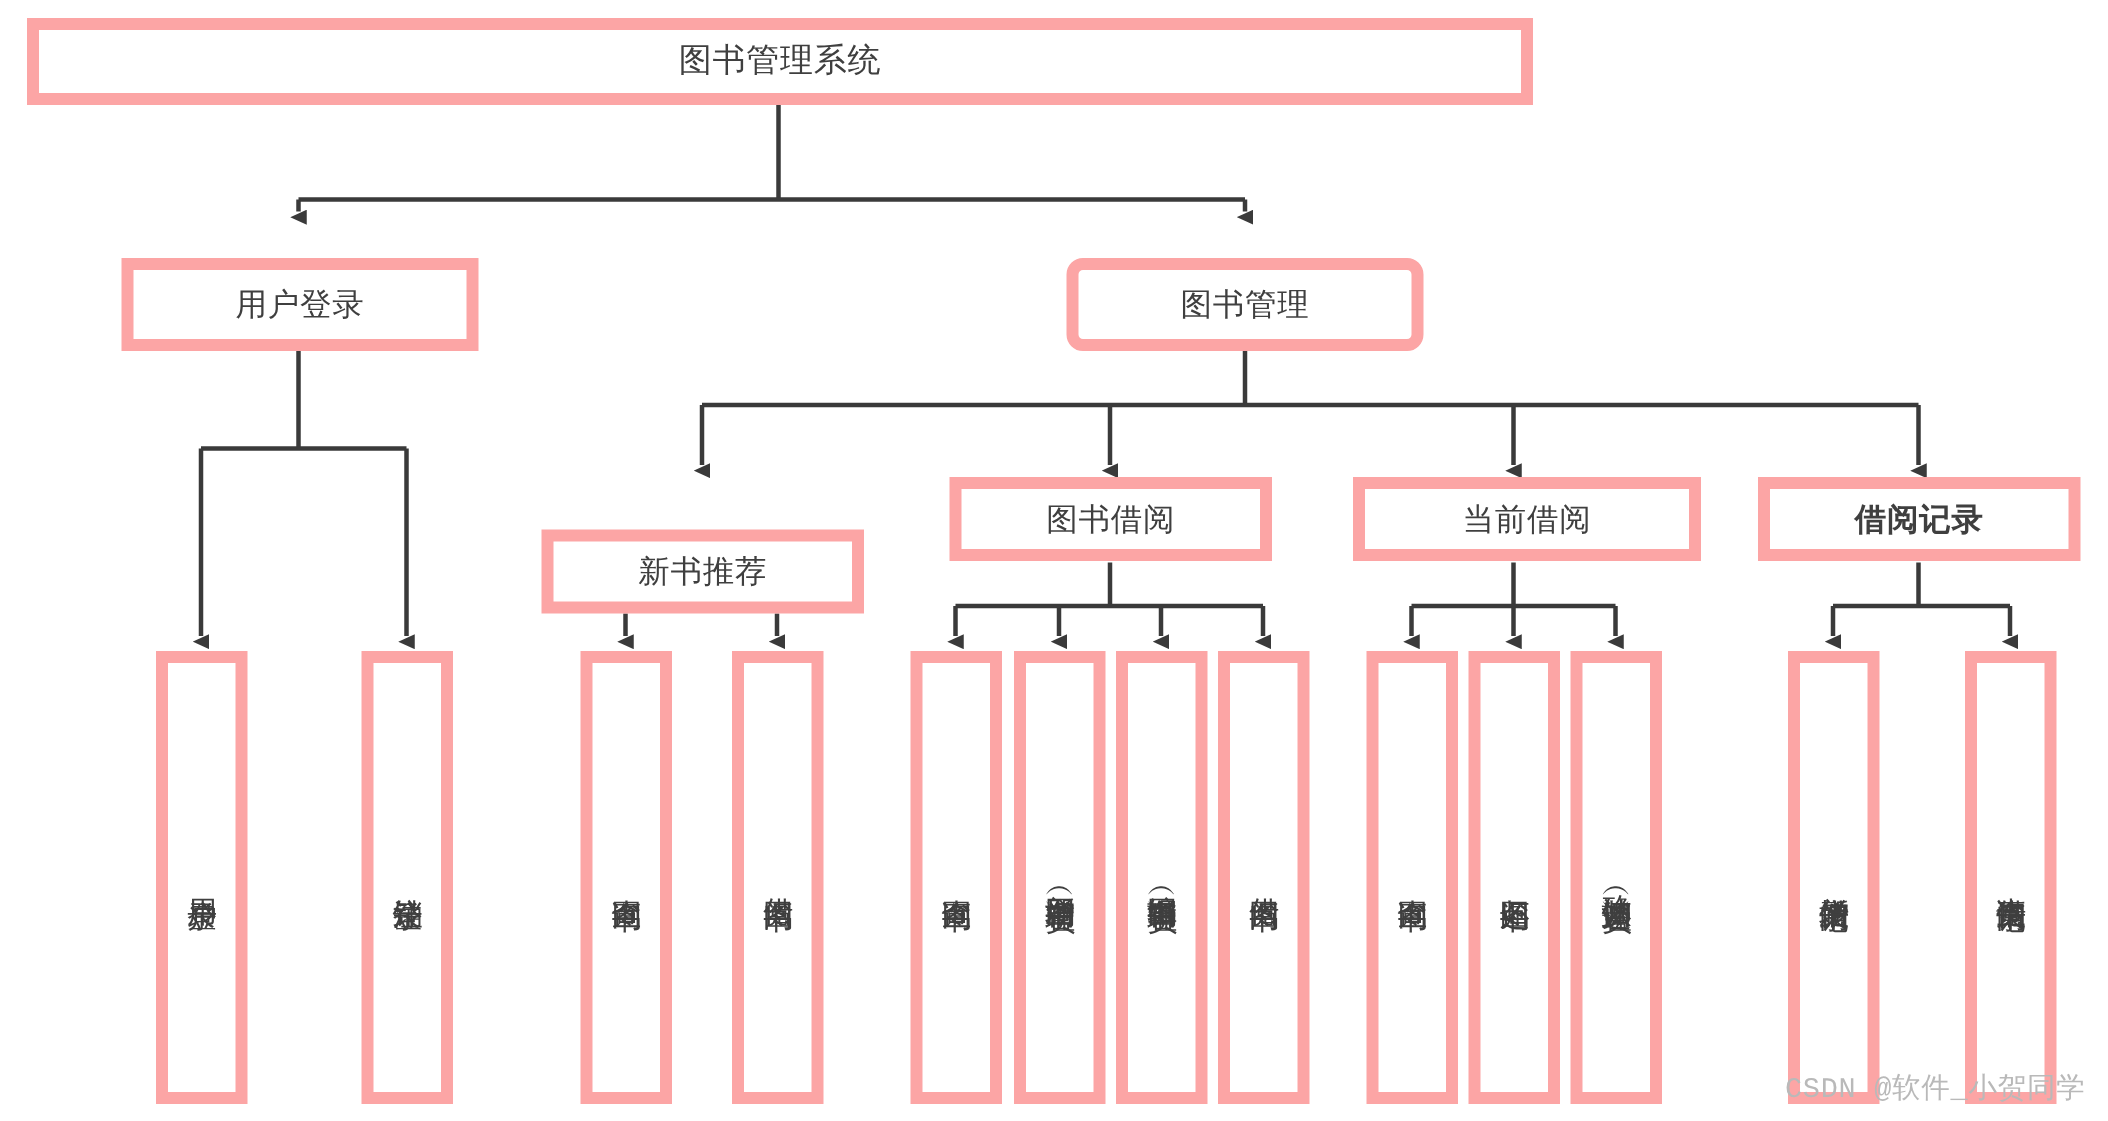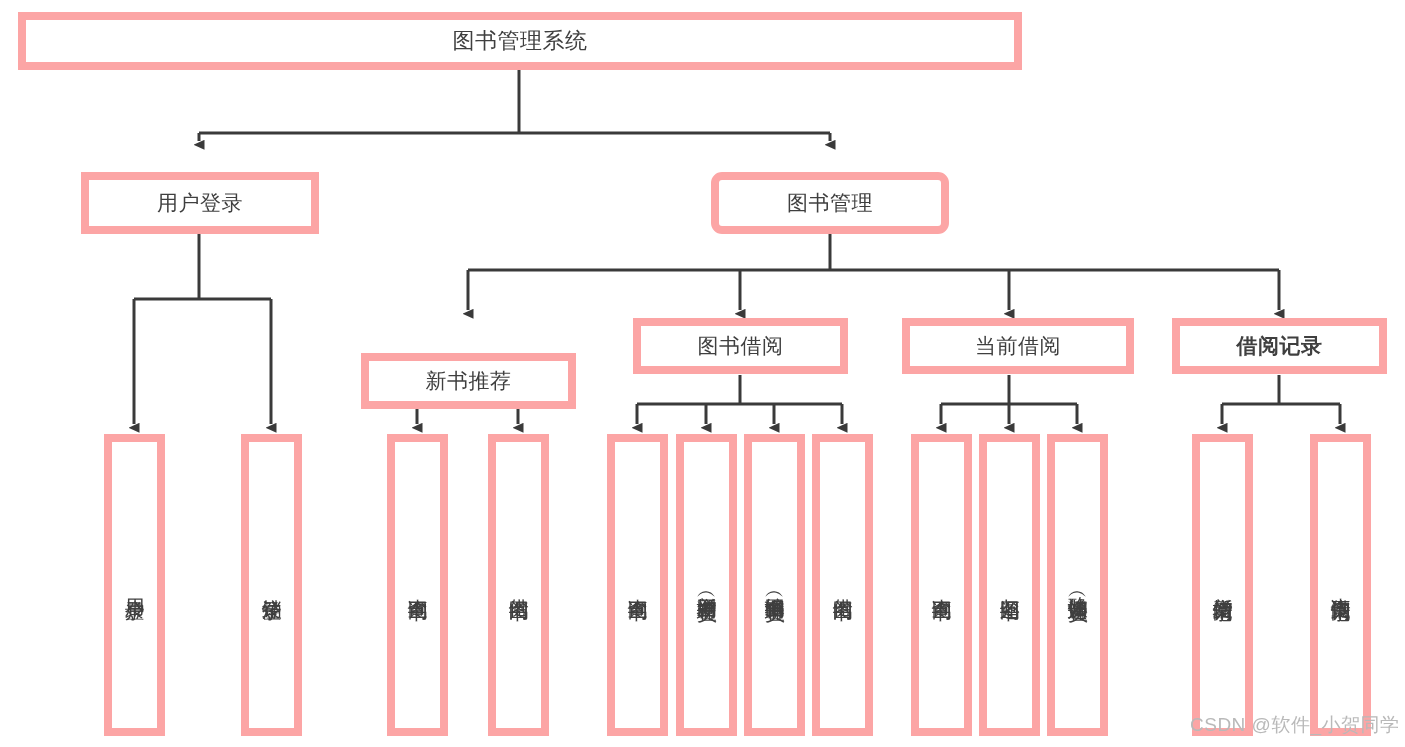--- a/index.html
+++ b/index.html
@@ -54,21 +54,21 @@
   }
   .node.root {
     font-size: 22px;
   }
   .watermark {
     position: absolute;
     color: #b9b9b9;
     font-size: 19px;
     letter-spacing: 0.5px;
     white-space: nowrap;
-    font-family: Liberation Sans, sans-serif;
+    font-family: Liberation Mono, monospace;
   }
 </style>
 </head>
 <body>
 
 <div id="stage">
 
   <svg id="edges" viewBox="0 0 1405 747" width="1405" height="747" xmlns="http://www.w3.org/2000/svg">
     <defs>
       <marker id="ah" markerWidth="10" markerHeight="11" refX="1.2" refY="5.5" orient="auto" markerUnits="userSpaceOnUse">

